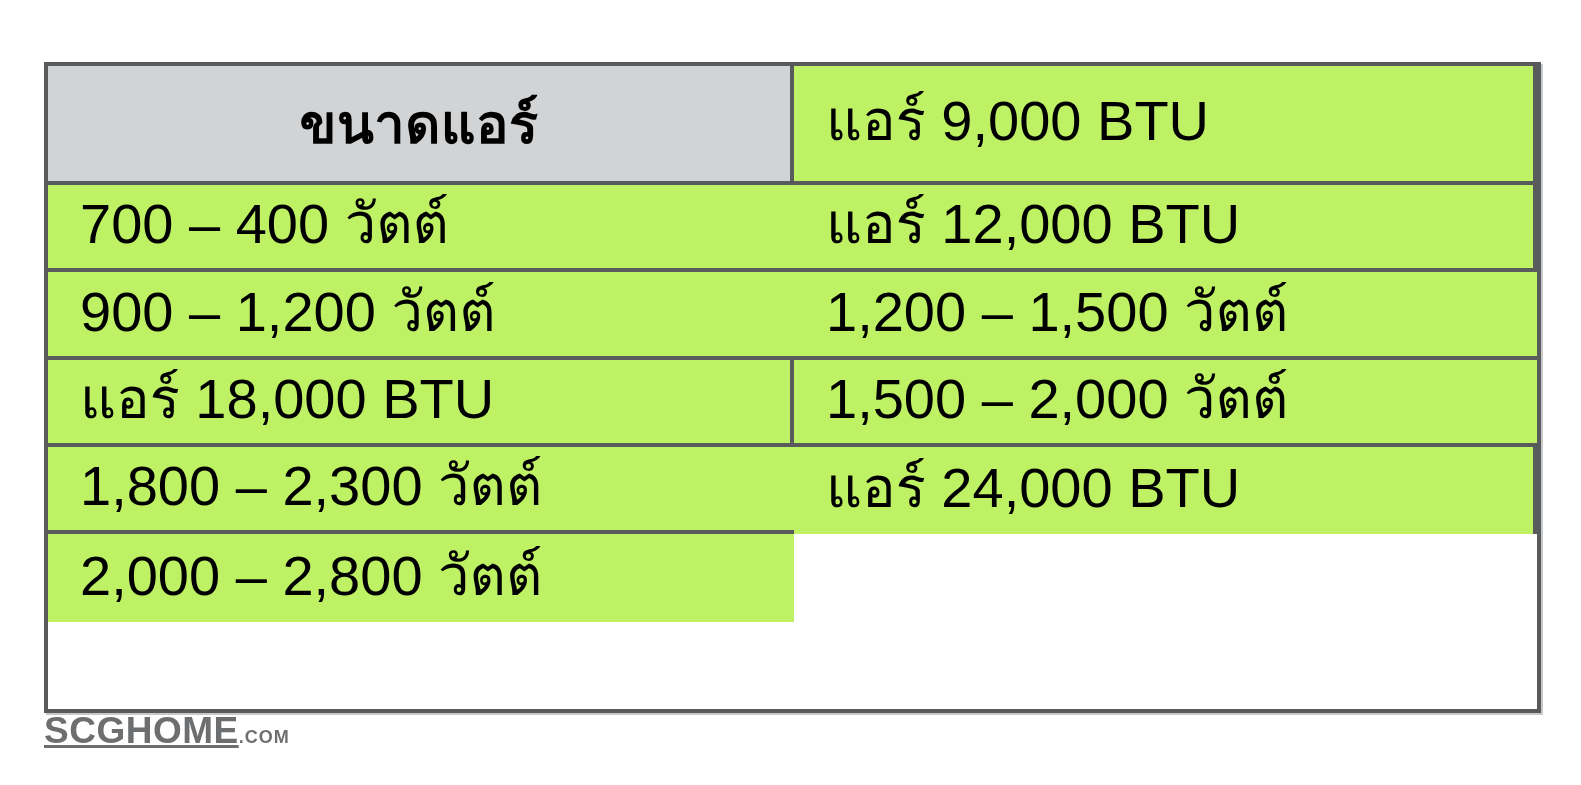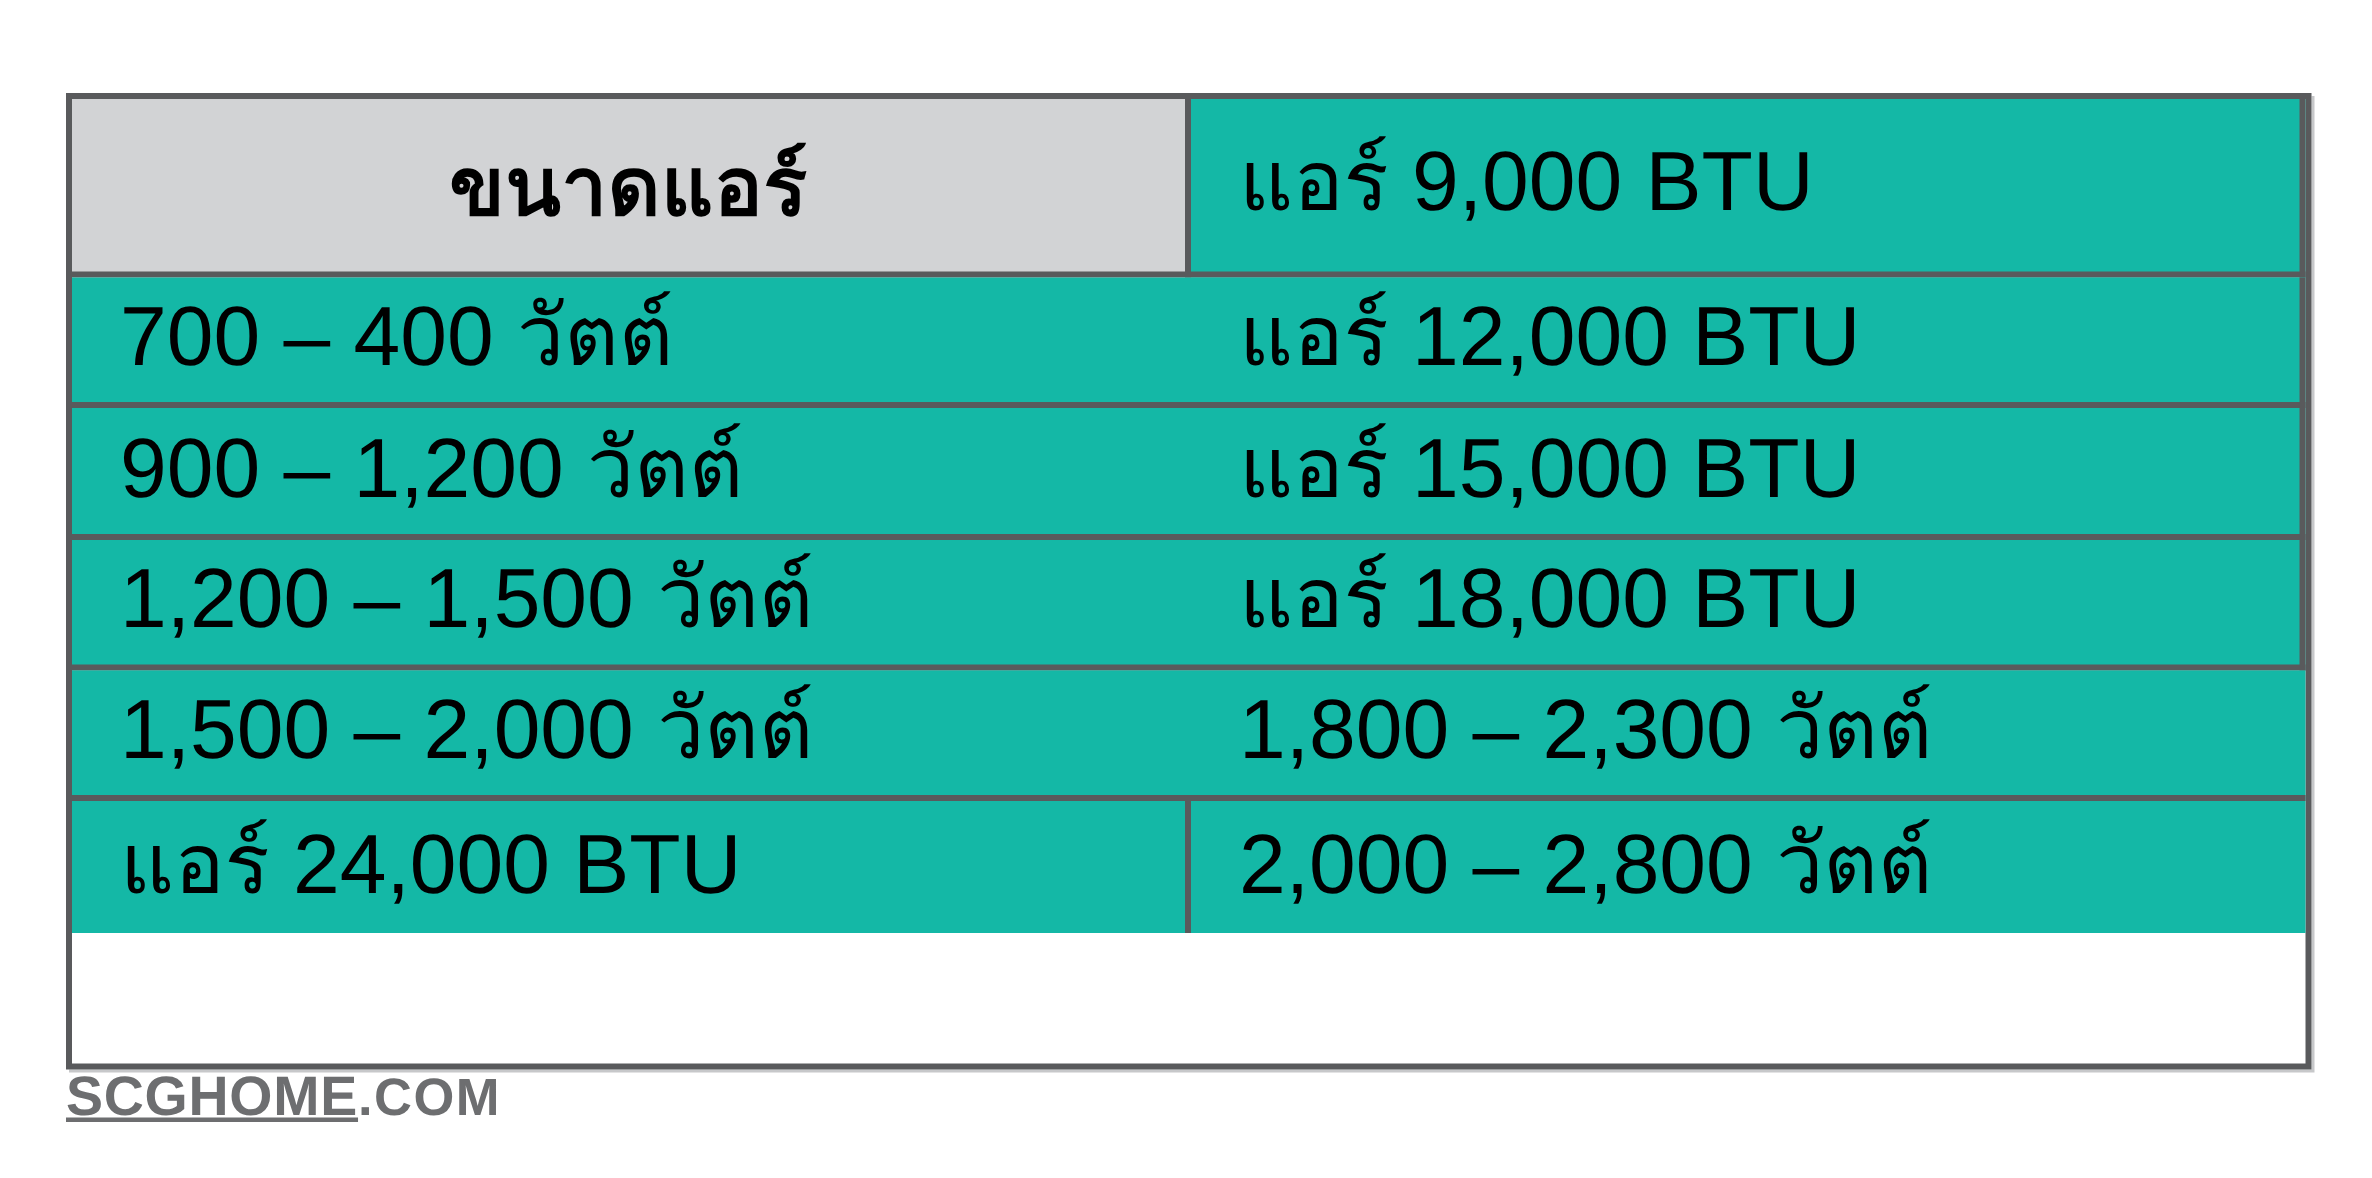--- a/index.html
+++ b/index.html
@@ -42,52 +42,51 @@
   .cell.col1 { border-right: 4px solid var(--border); }
   .cell.rb   { border-bottom: 4px solid var(--border); }
   .cell.head {
     background: var(--header_bg);
     justify-content: center;
     font-weight: bold;
     font-size: 54px;
     letter-spacing: 0.5px;
   }
   .cell.body {
-    background: #14b8a6;
+    background: #bef264;
     font-size: 56px;
     padding-left: 32px;
     padding-bottom: 6px;
   }
   .brand {
     position: absolute;
     left: 44px; top: 712px;
     color: var(--brand);
     font-weight: bold;
     line-height: 1;
     white-space: nowrap;
   }
   .brand-main   { font-size: 37px; letter-spacing: 0.5px; text-decoration: underline; }
-  .brand-suffix { font-size: 35px; letter-spacing: 1px; }
+  .brand-suffix { font-size: 18px; letter-spacing: 1px; }
 </style>
 </head>
 <body>
 
 <div class="canvas">
 
   <div class="ac-table">
 
     <div class="cell head col1 rb">ขนาดแอร์</div>
 
     <div class="cell body col1 rb">แอร์ 9,000 BTU</div>
     <div class="cell body rb">700 – 400 วัตต์</div>
 
     <div class="cell body col1 rb">แอร์ 12,000 BTU</div>
     <div class="cell body rb">900 – 1,200 วัตต์</div>
 
-    <div class="cell body col1 rb">แอร์ 15,000 BTU</div>
     <div class="cell body rb">1,200 – 1,500 วัตต์</div>
 
     <div class="cell body col1 rb">แอร์ 18,000 BTU</div>
     <div class="cell body rb">1,500 – 2,000 วัตต์</div>
 
     <div class="cell body rb">1,800 – 2,300 วัตต์</div>
 
     <div class="cell body col1">แอร์ 24,000 BTU</div>
     <div class="cell body">2,000 – 2,800 วัตต์</div>
 

